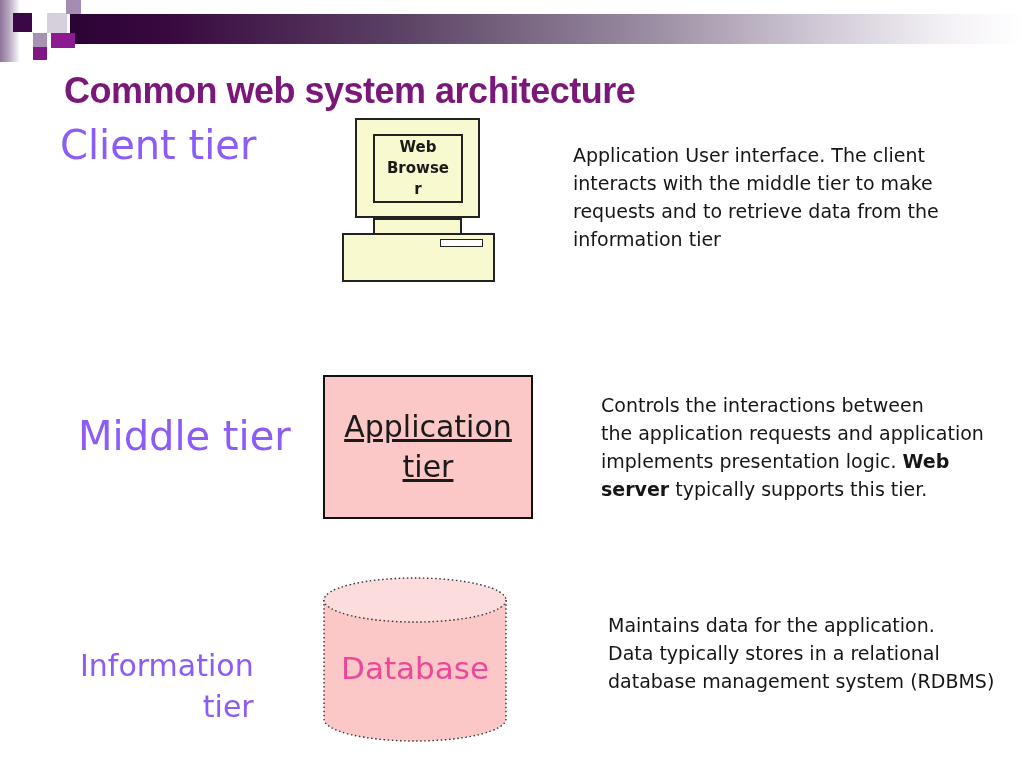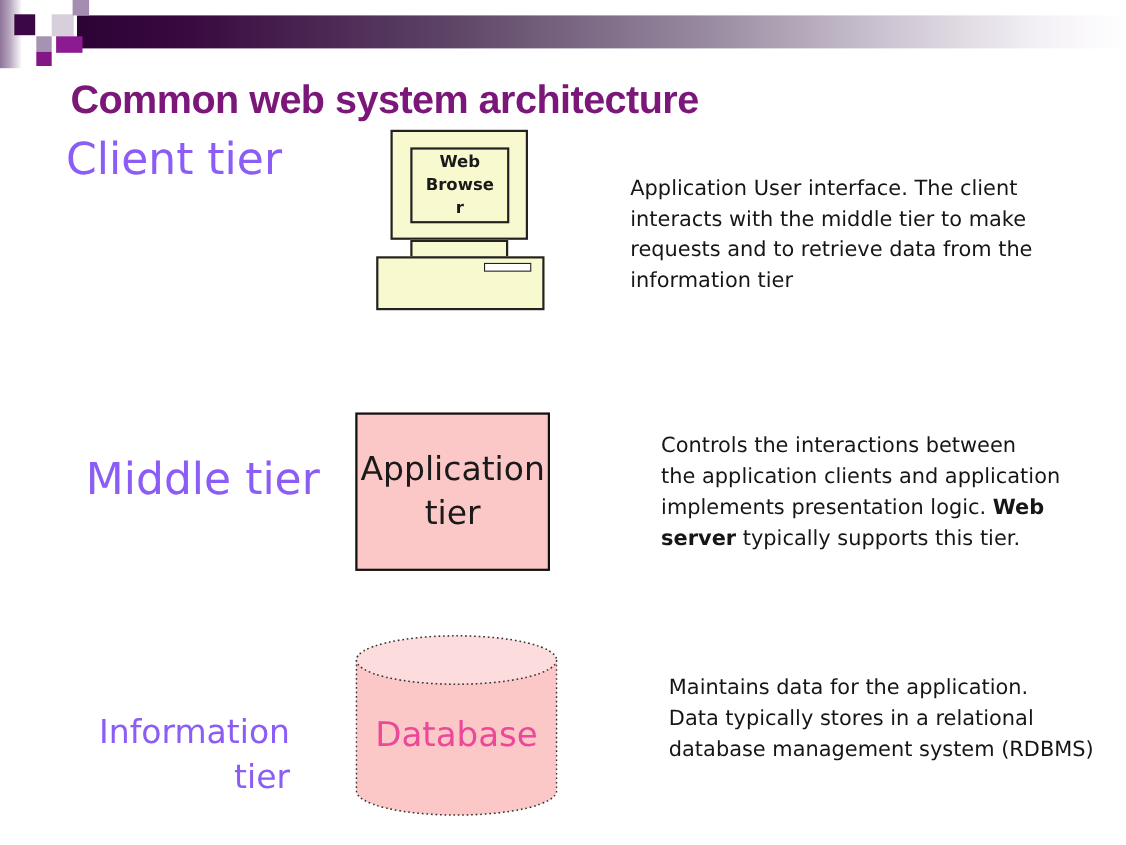--- a/index.html
+++ b/index.html
@@ -27,40 +27,40 @@
   .sq4{left:33px;top:33px;width:14px;height:14px;background:#a692b2;}
   .sq5{left:51px;top:33px;width:24px;height:15px;background:#8c1b92;}
   .sq6{left:33px;top:47px;width:14px;height:13px;background:#821687;}
   .slide-title{left:64px;top:48px;width:900px;
     font-family:"Liberation Sans","DejaVu Sans",sans-serif;
     font-size:36px;font-weight:bold;letter-spacing:-0.5px;color:var(--title);margin-top:22px;}
   
   .tier-label{color:#8b5cf6;white-space:pre-line;text-align:right;}
   .client-label{left:60px;top:122px;font-size:40px;}
   .middle-label{left:78px;top:413px;font-size:40px;}
-  .info-label{left:90px;top:645px;font-size:30px;line-height:41px;}
+  .info-label{left:80px;top:645px;font-size:30px;line-height:41px;}
   
   .computer{left:342px;top:118px;width:153px;height:164px;}
   .computer .part{position:absolute;background:var(--yellow-fill);border:2px solid #222;}
   .monitor{left:13px;top:0;width:125px;height:100px;}
   .screen{left:31px;top:16px;width:90px;height:69px;display:flex;align-items:center;justify-content:center;
     text-align:center;font-size:15px;font-weight:bold;line-height:21px;white-space:pre-line;}
   .neck{left:31px;top:100px;width:89px;height:17px;border-top:none;}
   .base{left:0;top:115px;width:153px;height:49px;}
   .slot{left:98px;top:121px;width:43px;height:8px;background:#fff;border:1.5px solid #222;}
   
-  .app-box{left:323px;top:375px;width:177px;height:144px;background:var(--pink-fill);
+  .app-box{left:323px;top:375px;width:210px;height:144px;background:var(--pink-fill);
     border:2px solid #111;display:flex;align-items:center;justify-content:center;
-    text-align:center;font-size:30px;line-height:40px;color:#1a1a1a;}
+    text-align:center;font-size:30px;line-height:40px;color:#1a1a1a;text-decoration:underline;}
   
   .cylinder{left:323px;top:577px;width:184px;height:166px;}
   .cyl-label{left:323px;top:650px;width:184px;text-align:center;font-size:31px;color:#ec4899;}
   
   .desc{font-size:19px;line-height:28px;color:#161616;white-space:pre-line;}
-  .client-desc{left:573px;top:141px;width:440px;margin-top:16px;}
+  .client-desc{left:573px;top:141px;width:440px;}
   .middle-desc{left:601px;top:391px;width:430px;white-space:normal;}
   .middle-desc div{white-space:pre;}
   .info-desc{left:608px;top:611px;width:420px;}
   .b{font-weight:bold;}
 </style>
 </head>
 <body>
 
 <div class="abs corner-strip"></div>
 <div class="abs top-bar"></div>
@@ -86,21 +86,21 @@
 
 <div class="abs desc client-desc">Application User interface. The client
 interacts with the middle tier to make
 requests and to retrieve data from the
 information tier</div>
 
 <div class="abs tier-label middle-label">Middle tier</div>
 <div class="abs app-box">Application tier</div>
 <div class="abs desc middle-desc">
     <div><span>Controls the interactions between</span></div>
-    <div><span>the application clients and application</span></div>
+    <div><span>the application requests and application</span></div>
     <div><span>implements presentation logic. </span><span class="b">Web</span></div>
     <div><span class="b">server</span><span> typically supports this tier.</span></div>
   </div>
 
 <div class="abs tier-label info-label">Information
 tier</div>
 
 <svg class="abs cylinder" width="184" height="166" viewBox="0 0 184 166">
   <path d="M 1 23 L 1 142 A 91 22 0 0 0 183 142 L 183 23" fill="var(--pink-fill)" stroke="#333" stroke-width="1.4" stroke-dasharray="1.5 2.6"></path>
   <ellipse cx="92" cy="23" rx="91" ry="22" fill="var(--pink-light)" stroke="#333" stroke-width="1.4" stroke-dasharray="1.5 2.6"></ellipse>

